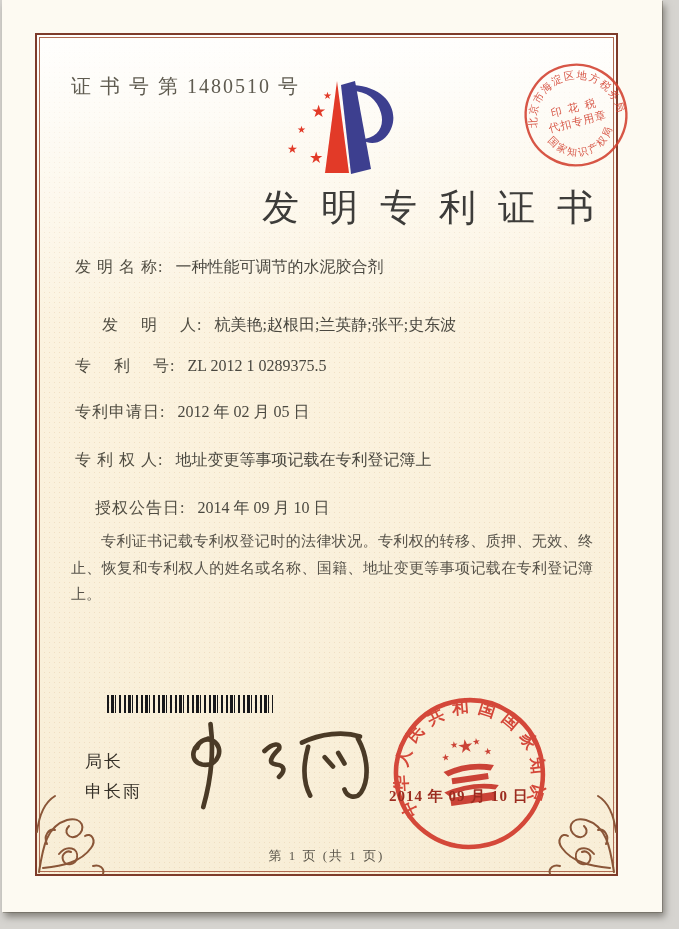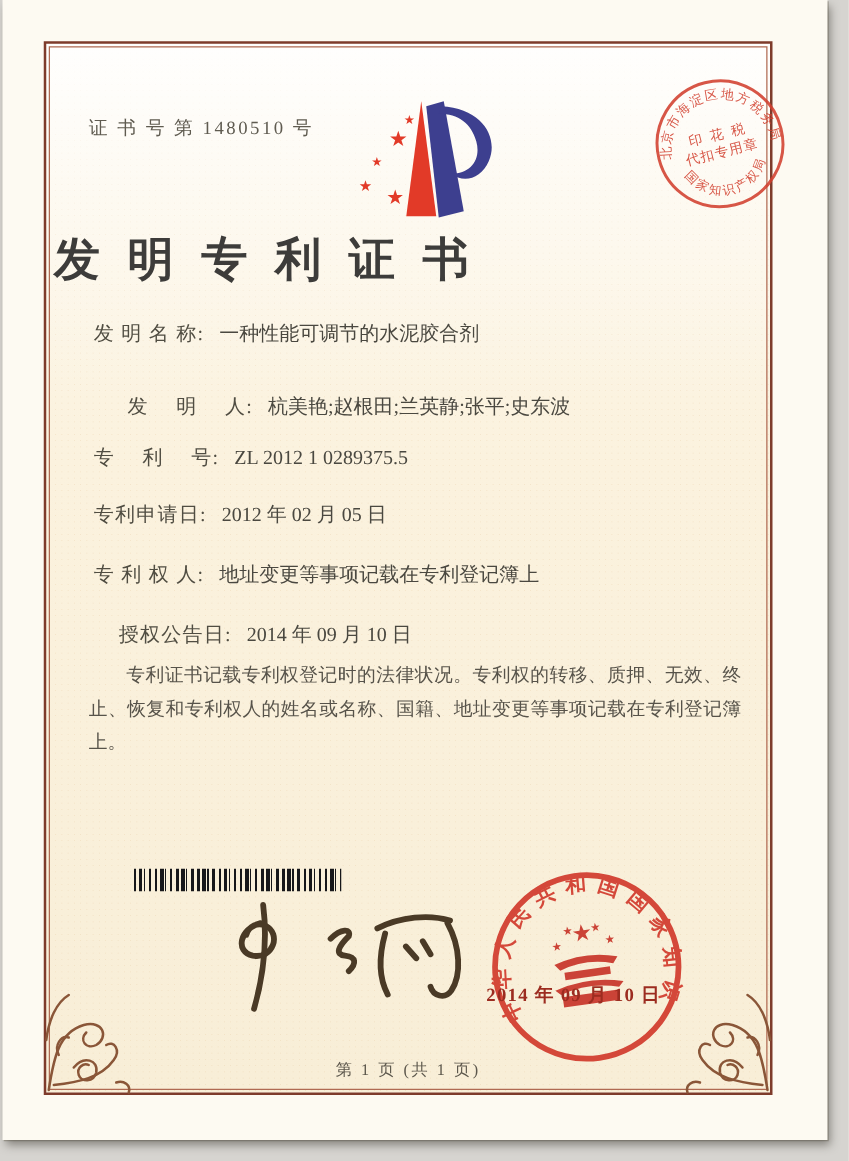--- a/index.html
+++ b/index.html
@@ -19,29 +19,29 @@
     background:
       linear-gradient(180deg,rgba(255,255,255,.9) 0%,rgba(255,255,255,.45) 14%,rgba(255,255,255,0) 34%),
       radial-gradient(rgba(219,180,130,.28) 18%,rgba(0,0,0,0) 20%),
       linear-gradient(180deg,#fdf8ec 0%,#fbf2de 40%,#f8eed7 100%);
     background-size:auto,5px 5px,auto;
   }
   .frame::before{
     content:"";position:absolute;inset:2px;border:1px solid #b06a52;pointer-events:none;
   }
   .cert-no{
-    position:absolute;left:34px;top:58px;
-    font-size:15px;color:#5f5b50;letter-spacing:2px;
+    position:absolute;left:34px;top:38px;
+    font-size:20px;color:#5f5b50;letter-spacing:2px;
   }
   .logo{position:absolute;left:246px;top:42px;width:112px;height:100px;}
   .logo .stars{position:absolute;color:#e23a28;line-height:1;}
   .tax-stamp{position:absolute;left:483px;top:24px;width:112px;height:112px;transform:rotate(-14deg);opacity:.88;}
   .title{
-    position:absolute;left:0;right:0;top:148px;text-align:left;
-    font-size:37px;color:#3d3c3a;letter-spacing:22px;padding-left:6px;font-weight:700;
+    position:absolute;left:0;right:0;top:148px;text-align:right;
+    font-size:37px;color:#3d3c3a;letter-spacing:22px;padding-left:6px;font-weight:400;
   }
   .fields{position:absolute;left:38px;top:222px;width:500px;font-size:16px;color:#504d42;}
   .field-row{position:absolute;left:0;white-space:nowrap;}
   .field-row .lbl{letter-spacing:1px;}
   .field-row .val{margin-left:8px;color:#4a4840;}
   .paras{
     position:absolute;left:34px;top:493px;width:522px;
     font-size:15px;line-height:1.78;color:#57534a;text-align:justify;
   }
   .paras p{margin:0;text-indent:2em;}
@@ -140,20 +140,24 @@
         <span class="val">2014 年 09 月 10 日</span>
       </div>
     </div>
 
     <div class="paras">
       <p>专利证书记载专利权登记时的法律状况。专利权的转移、质押、无效、终止、恢复和专利权人的姓名或名称、国籍、地址变更等事项记载在专利登记簿上。</p>
     </div>
 
     <div class="barcode"></div>
 
+    <div class="signer">
+      <div>局长</div>
+      <div>申长雨</div>
+    </div>
 
     <div class="signature">
       <svg width="218" height="100" viewBox="0 0 210 95">
         <g fill="none" stroke="#4a3a26" stroke-width="4.5" stroke-linecap="round">
           <path d="M38,22 C22,26 18,44 32,47 C48,50 54,30 42,24 C36,21 29,24 27,31"></path>
           <path d="M40,8 C43,32 41,60 33,88"></path>
           <path d="M92,34 C100,26 108,26 106,32 C98,40 95,46 103,47 C112,48 112,53 106,59"></path>
           <path d="M128,26 C146,17 168,15 184,20"></path>
           <path d="M134,30 C129,48 129,64 136,77"></path>
           <path d="M182,22 C192,40 193,62 185,74 C180,81 171,78 169,71"></path>

